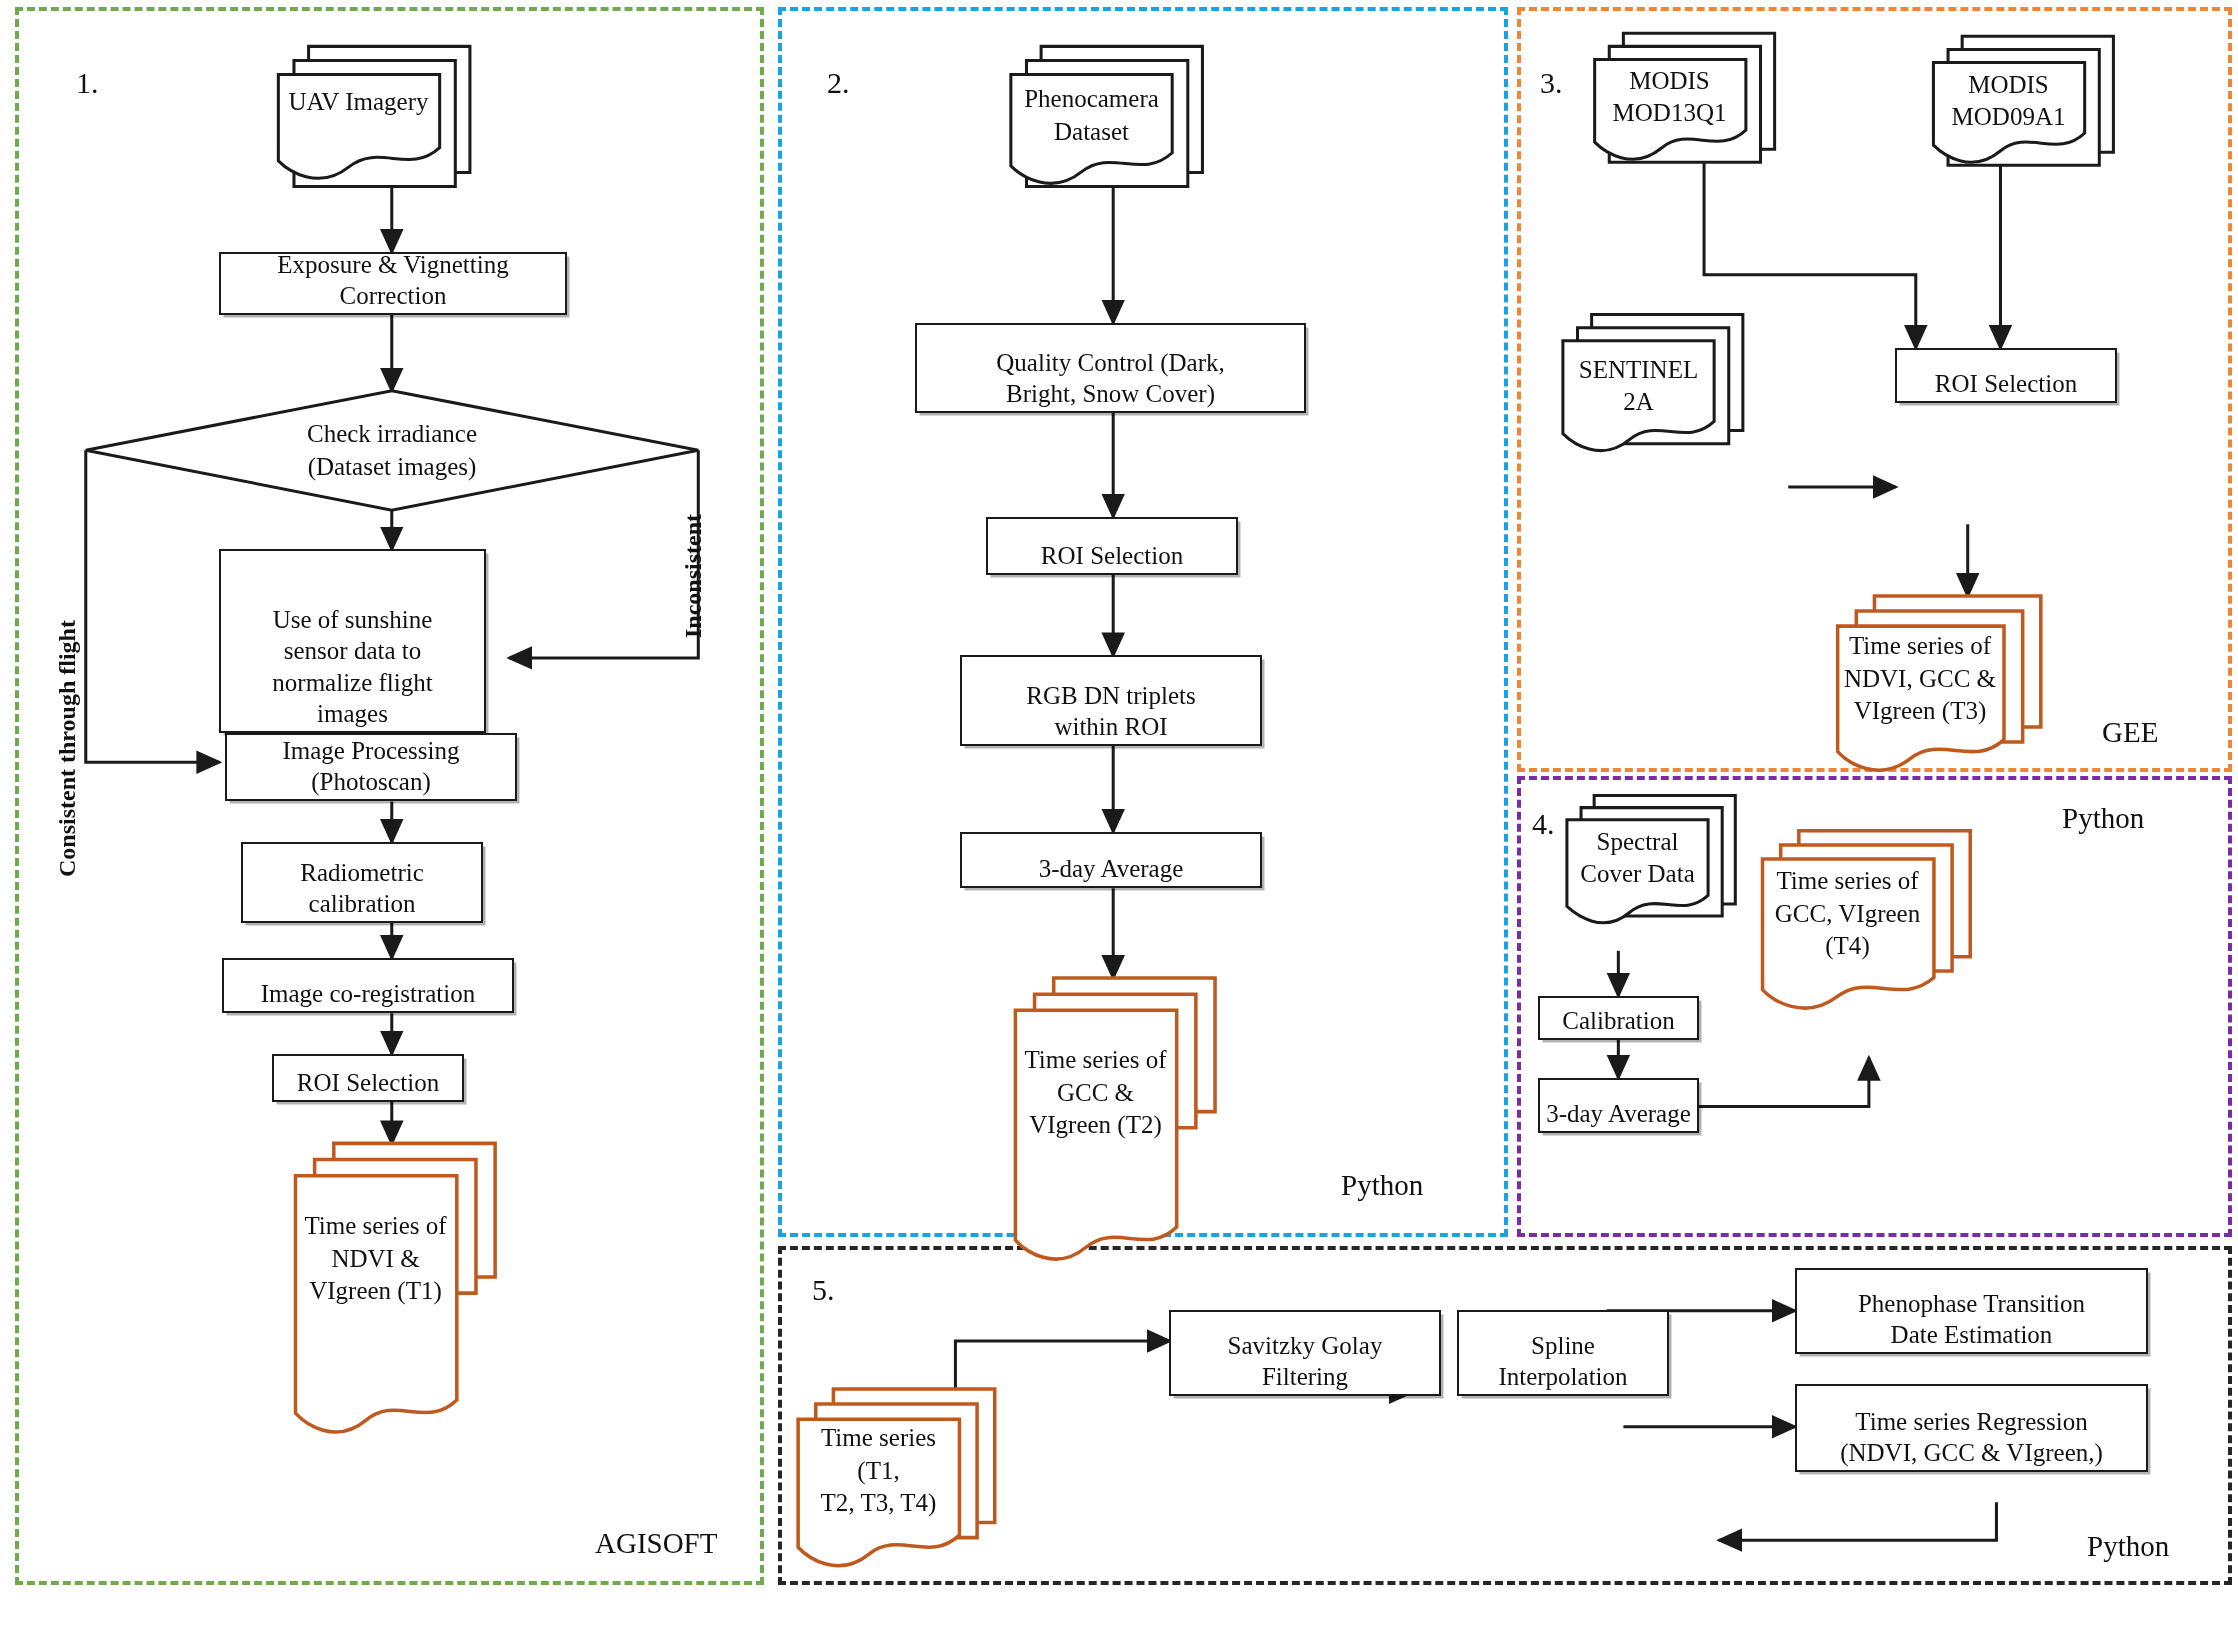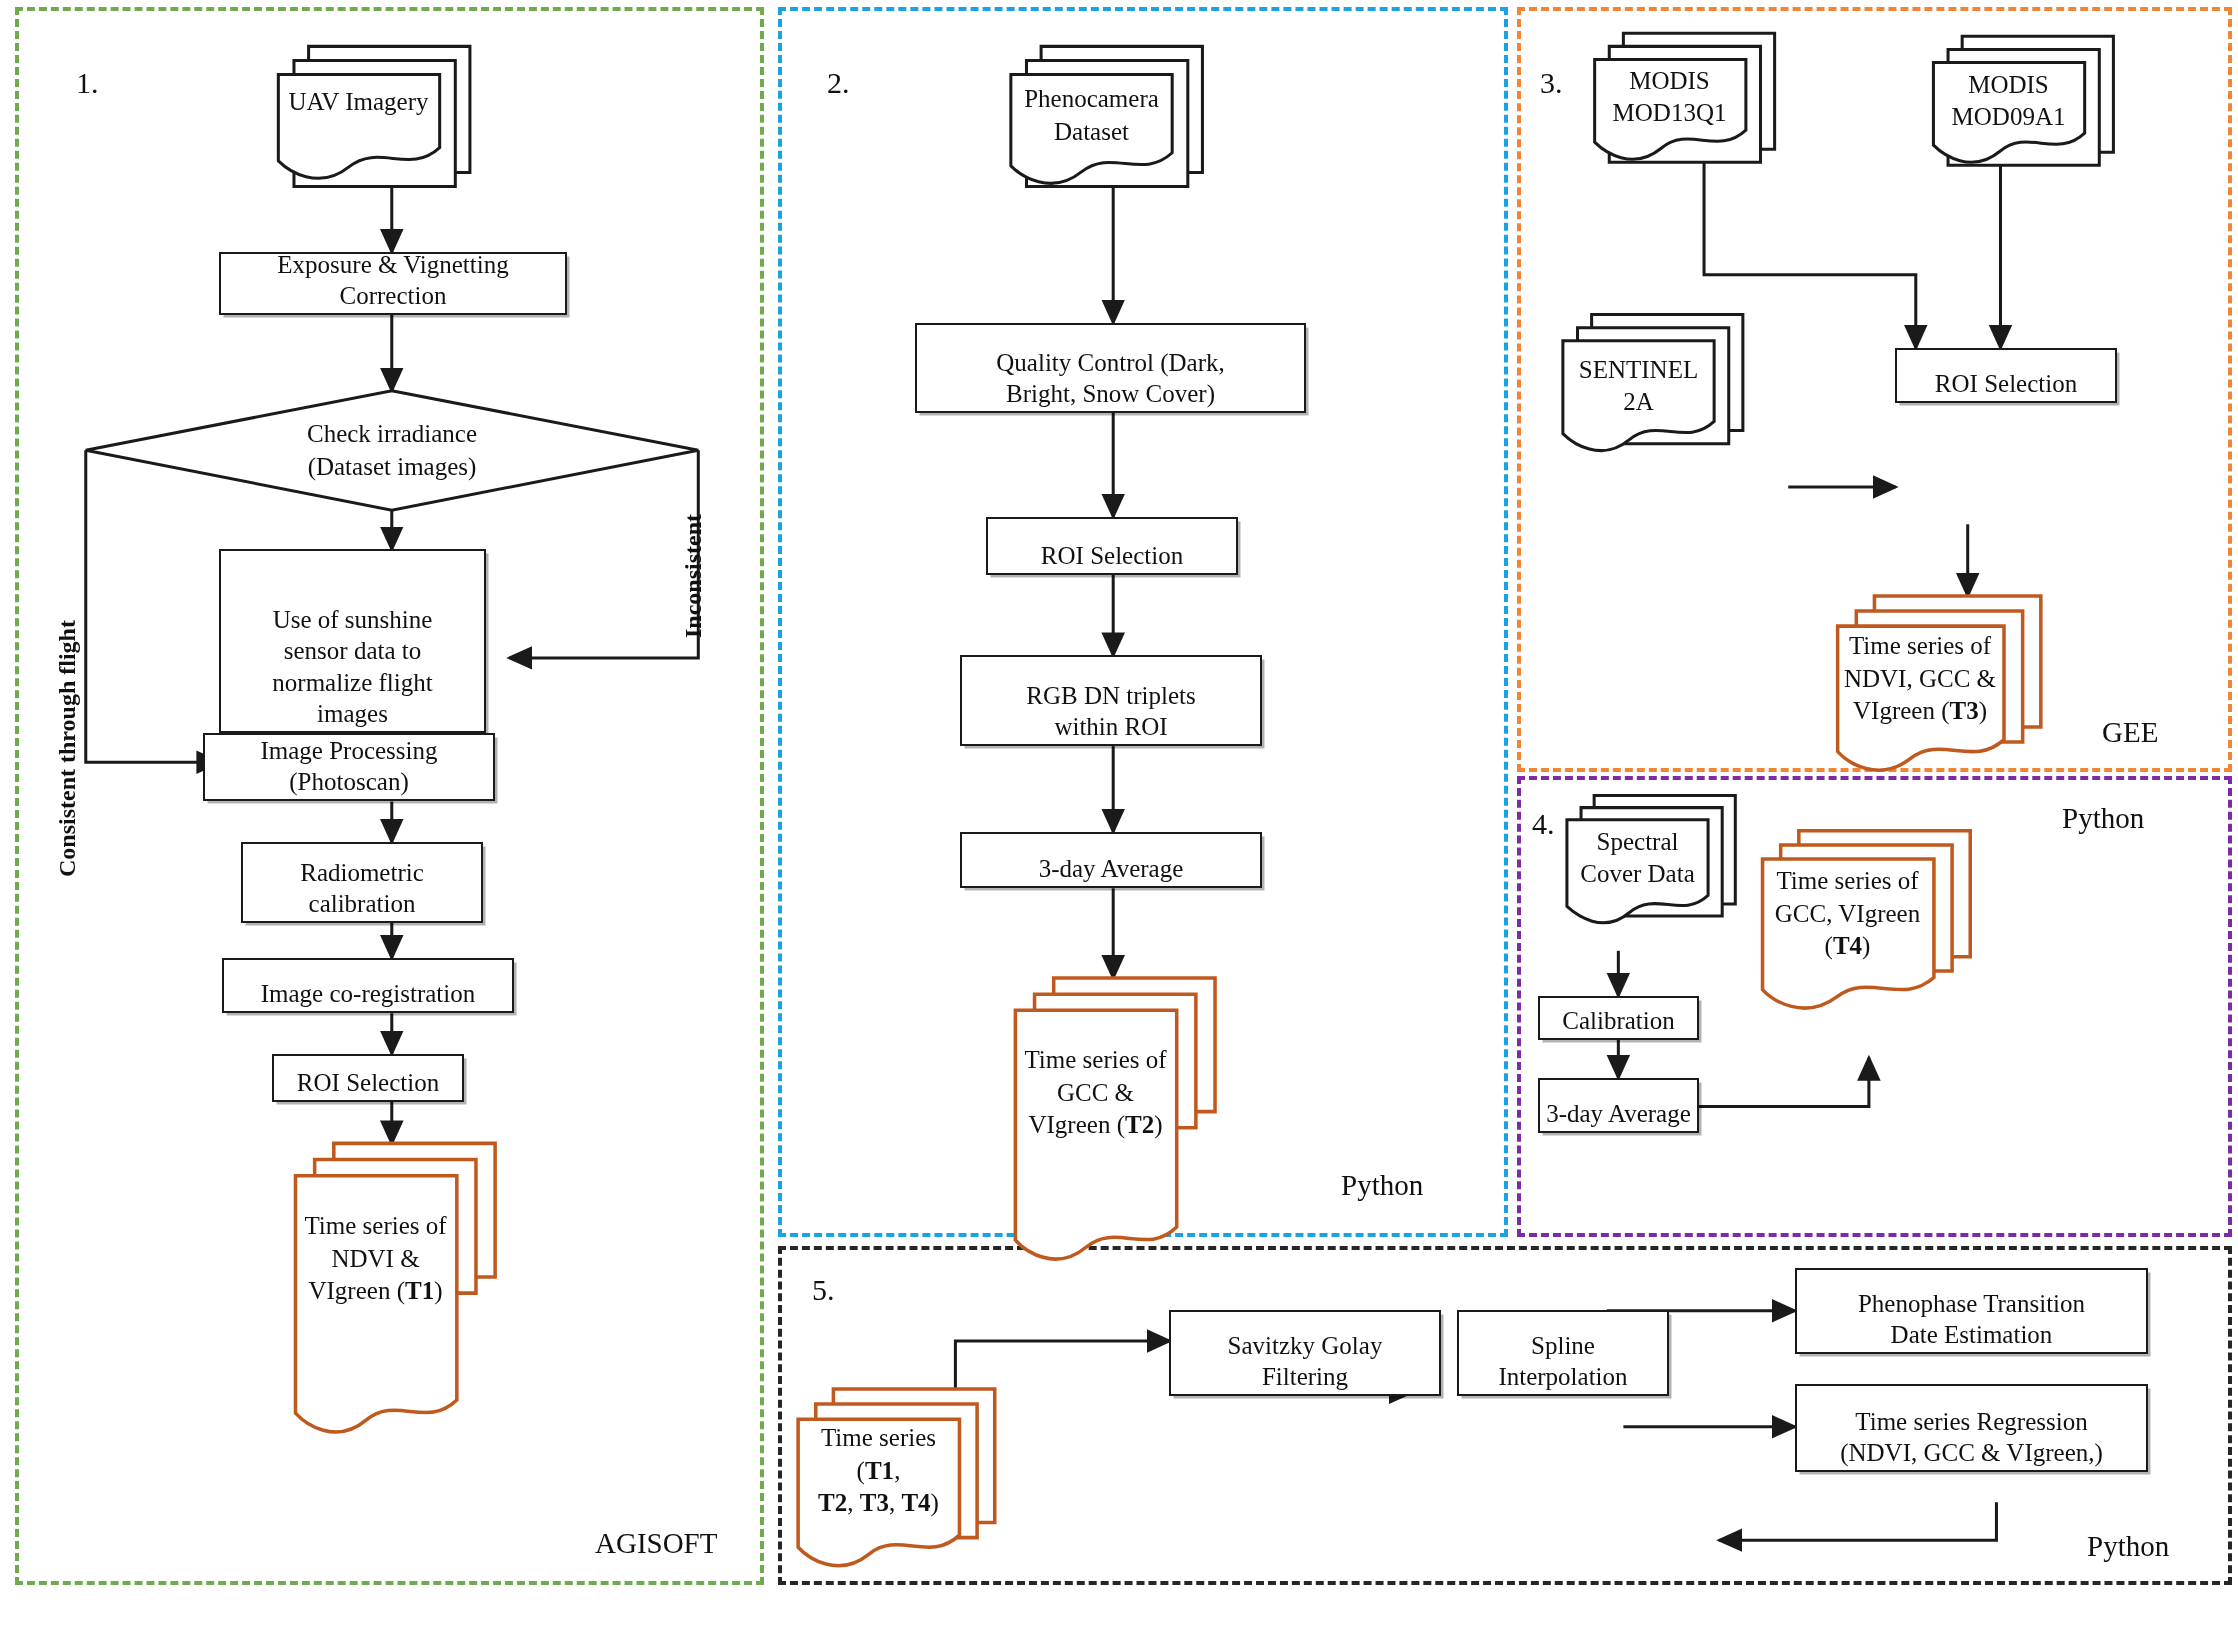--- a/index.html
+++ b/index.html
@@ -74,21 +74,21 @@
   }
 
   
   .doc { position:absolute; }
   .doc .doc-text {
     position:absolute;
     display:flex; align-items:center; justify-content:center;
     text-align:center; line-height:1.3;
     font-size: 25px; color:#111;
   }
-  .doc .doc-text b { font-weight:bold; }
+  .doc .doc-text b { font-weight:normal; }
 </style>
 </head>
 <body>
 
 <div id="stage">
 
   <div class="panel green" style="left:15px; top:7px; width:749px; height:1578px;"></div>
   <div class="panel blue" style="left:778px; top:7px; width:730px; height:1230px;"></div>
   <div class="panel orange" style="left:1517px; top:7px; width:715px; height:765px;"></div>
   <div class="panel purple" style="left:1517px; top:776px; width:715px; height:461px;"></div>
@@ -244,21 +244,21 @@
 
   <div class="node" style="left:219px; top:549px; width:267px; height:184px;">
     <span class="txt">
       <span>Use of sunshine</span><br>
       <span>sensor data to</span><br>
       <span>normalize flight</span><br>
       <span>images</span>
     </span>
   </div>
 
-  <div class="node" style="left:203px; top:733px; width:292px; height:68px;">
+  <div class="node" style="left:225px; top:733px; width:292px; height:68px;">
     <span class="txt">
       <span>Image Processing</span><br>
       <span>(Photoscan)</span>
     </span>
   </div>
 
   <div class="node" style="left:241px; top:842px; width:242px; height:81px;">
     <span class="txt">
       <span>Radiometric</span><br>
       <span>calibration</span>

